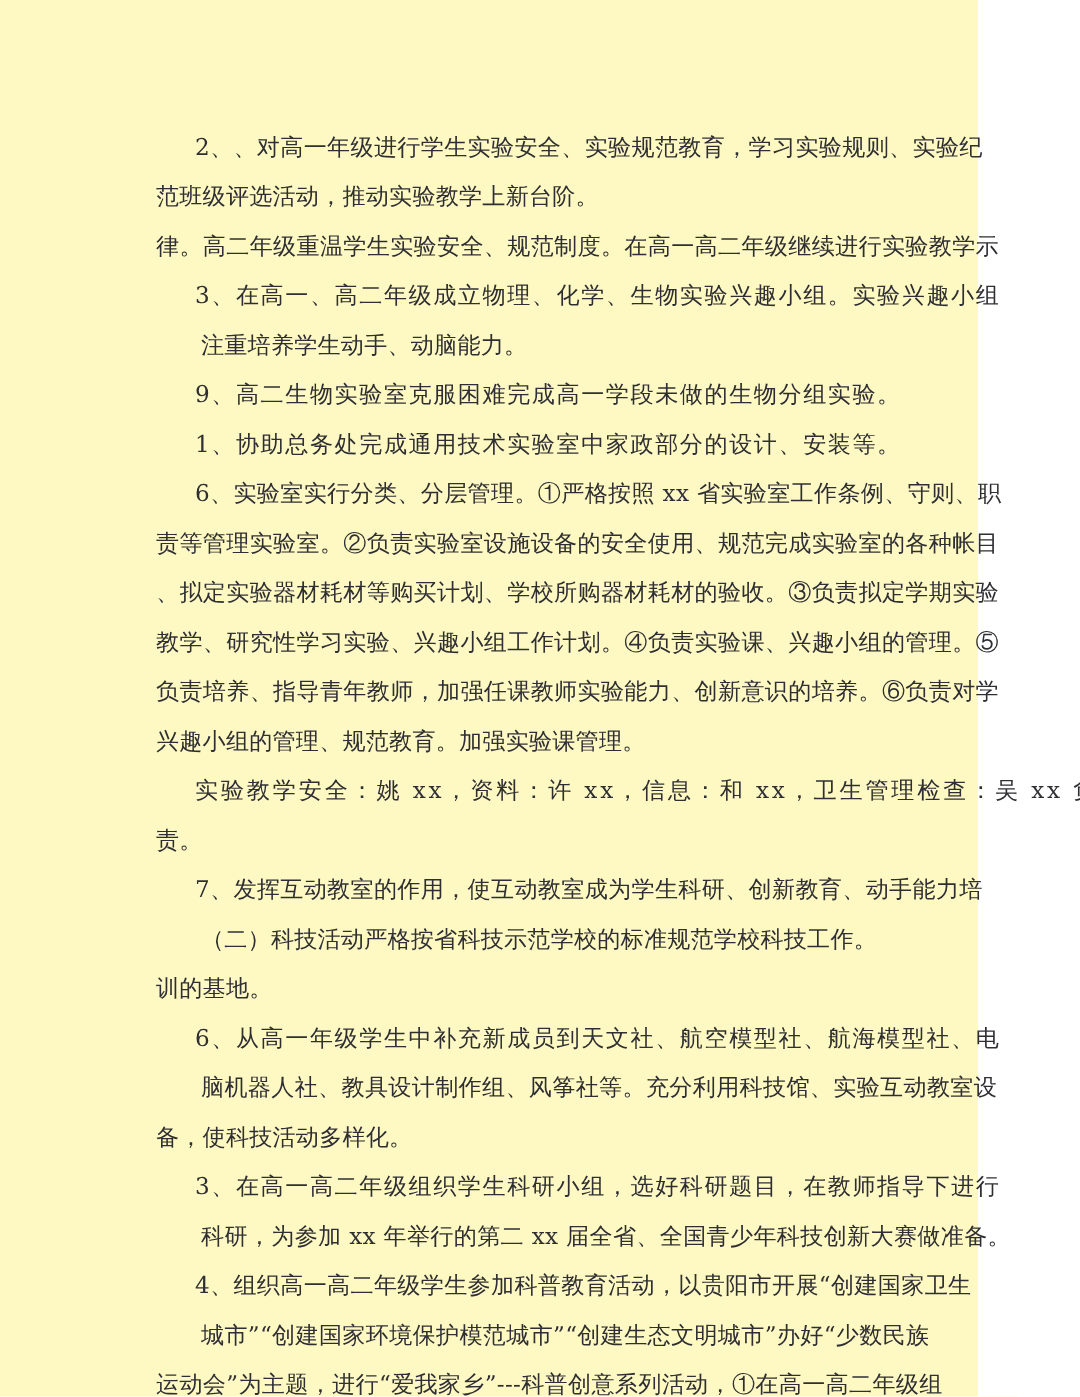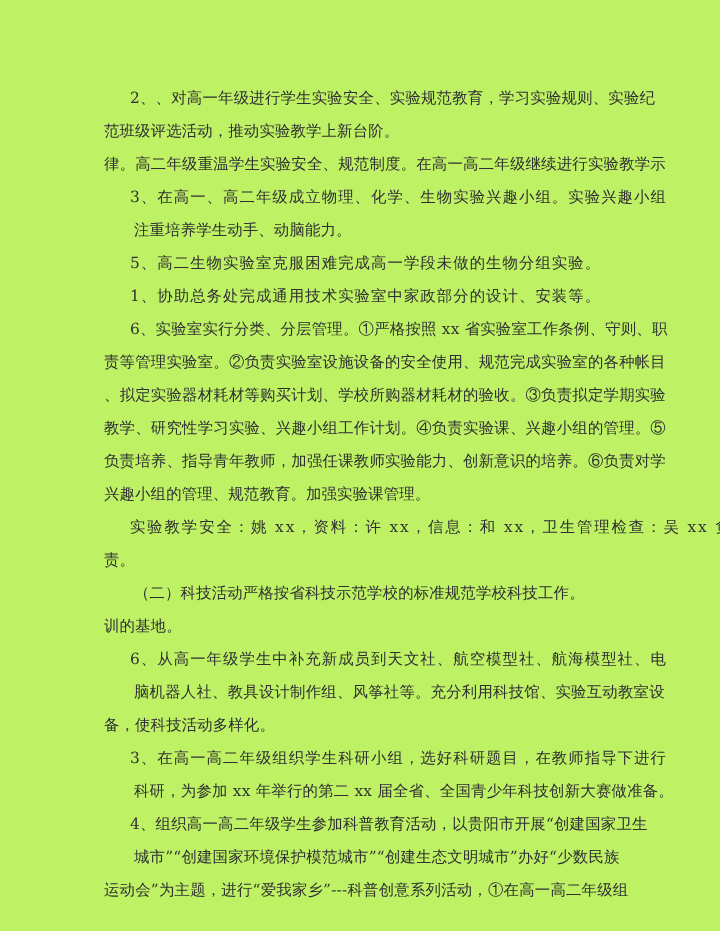--- a/index.html
+++ b/index.html
@@ -8,23 +8,23 @@
     background: #ffffff;
   }
   body {
     width: 720px;
     height: 931px;
     overflow: hidden;
     font-family: "DejaVu Serif", "Liberation Serif", serif;
   }
   #page {
     position: relative;
-    width: 720px;
+    width: 652px;
     height: 931px;
-    background: #bef264;
+    background: #fef9c3;
   }
   #doc-body {
     position: absolute;
     left: 104px;
     top: 82px;
     width: 514px;
   }
   .line {
     font-size: 15.4px;
     line-height: 33px;
@@ -51,30 +51,31 @@
 </head>
 <body>
 
 <div id="page">
   <div id="doc-body">
       <div class="line ind1 just">2、、对高一年级进行学生实验安全、实验规范教育，学习实验规则、实验纪</div>
       <div class="line">范班级评选活动，推动实验教学上新台阶。</div>
       <div class="line just">律。高二年级重温学生实验安全、规范制度。在高一高二年级继续进行实验教学示</div>
       <div class="line ind1 wide">3、在高一、高二年级成立物理、化学、生物实验兴趣小组。实验兴趣小组</div>
       <div class="line ind2">注重培养学生动手、动脑能力。</div>
-      <div class="line ind1 wide">5、高二生物实验室克服困难完成高一学段未做的生物分组实验。</div>
+      <div class="line ind1 wide">9、高二生物实验室克服困难完成高一学段未做的生物分组实验。</div>
       <div class="line ind1 wide">1、协助总务处完成通用技术实验室中家政部分的设计、安装等。</div>
       <div class="line ind1 just">6、实验室实行分类、分层管理。①严格按照 xx 省实验室工作条例、守则、职</div>
       <div class="line just">责等管理实验室。②负责实验室设施设备的安全使用、规范完成实验室的各种帐目</div>
       <div class="line just">、拟定实验器材耗材等购买计划、学校所购器材耗材的验收。③负责拟定学期实验</div>
       <div class="line just">教学、研究性学习实验、兴趣小组工作计划。④负责实验课、兴趣小组的管理。⑤</div>
       <div class="line just">负责培养、指导青年教师，加强任课教师实验能力、创新意识的培养。⑥负责对学</div>
       <div class="line">兴趣小组的管理、规范教育。加强实验课管理。</div>
       <div class="line ind1 wider">实验教学安全：姚 xx，资料：许 xx，信息：和 xx，卫生管理检查：吴 xx 负</div>
       <div class="line">责。</div>
+      <div class="line ind1 just">7、发挥互动教室的作用，使互动教室成为学生科研、创新教育、动手能力培</div>
       <div class="line ind2">（二）科技活动严格按省科技示范学校的标准规范学校科技工作。</div>
       <div class="line">训的基地。</div>
       <div class="line ind1 wide">6、从高一年级学生中补充新成员到天文社、航空模型社、航海模型社、电</div>
       <div class="line ind2 just">脑机器人社、教具设计制作组、风筝社等。充分利用科技馆、实验互动教室设</div>
       <div class="line">备，使科技活动多样化。</div>
       <div class="line ind1 wide">3、在高一高二年级组织学生科研小组，选好科研题目，在教师指导下进行</div>
       <div class="line ind2 just">科研，为参加 xx 年举行的第二 xx 届全省、全国青少年科技创新大赛做准备。</div>
       <div class="line ind1 just">4、组织高一高二年级学生参加科普教育活动，以贵阳市开展“创建国家卫生</div>
       <div class="line ind2 just">城市”“创建国家环境保护模范城市”“创建生态文明城市”办好“少数民族</div>
       <div class="line just">运动会”为主题，进行“爱我家乡”---科普创意系列活动，①在高一高二年级组</div>

